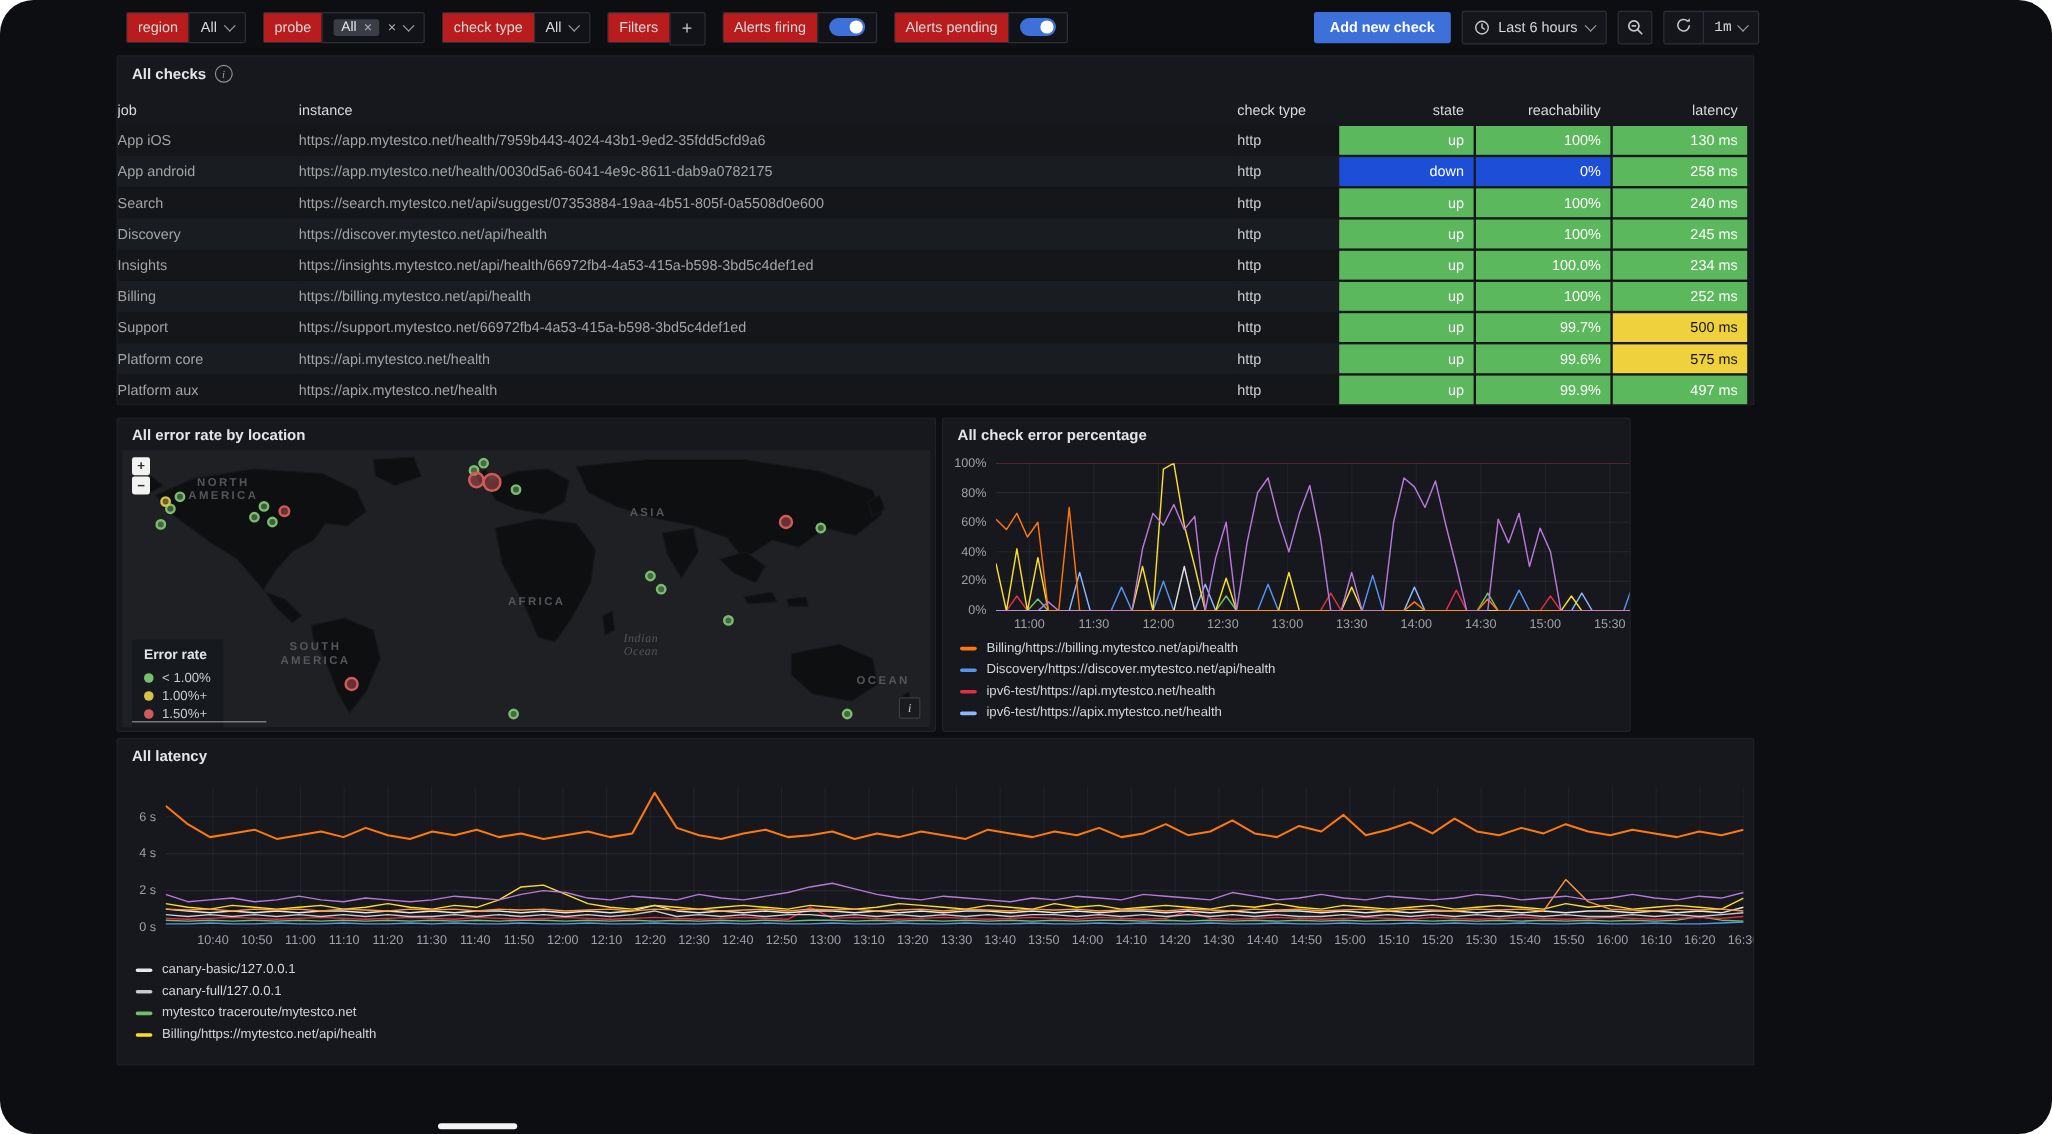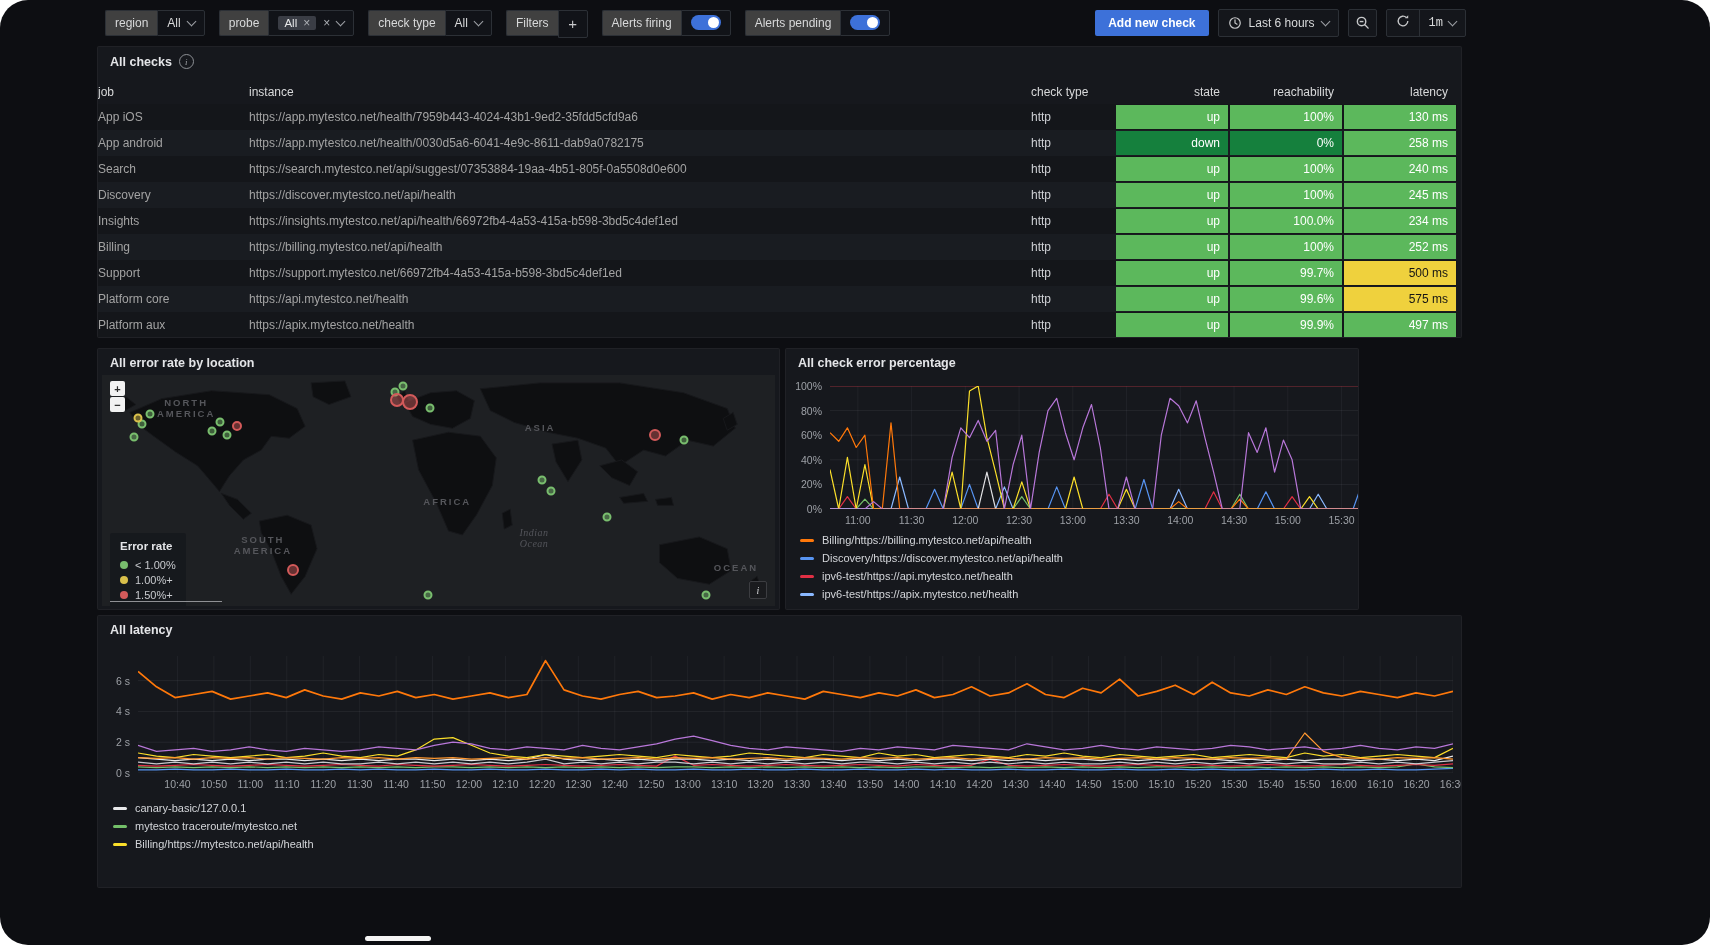--- a/index.html
+++ b/index.html
@@ -4,21 +4,21 @@
 <style>
   html,body{margin:0;padding:0;background:#ffffff;font-family:"Liberation Sans",sans-serif;}
   .screen{position:relative;width:1710px;height:945px;background:#0D0E12;border-radius:28px;overflow:hidden;}
   .content{position:absolute;left:97px;top:0;width:1369px;height:945px;}
 
   
   .toolbar{position:absolute;left:8px;right:0;top:9px;height:27px;display:flex;align-items:center;}
   .tb-left{display:flex;align-items:center;gap:14px;}
   .tb-right{margin-left:auto;display:flex;align-items:center;gap:9px;}
   .ifield{display:flex;height:26px;font-size:12px;color:#D8D9DA;}
-  .if-label{display:flex;align-items:center;padding:0 9px;background:#404040;border:1px solid #2C3036;border-right:none;border-radius:2px 0 0 2px;white-space:nowrap;}
+  .if-label{display:flex;align-items:center;padding:0 9px;background:#b91c1c;border:1px solid #2C3036;border-right:none;border-radius:2px 0 0 2px;white-space:nowrap;}
   .if-control{display:flex;align-items:center;gap:7px;padding:0 9px;background:#111318;border:1px solid #2C3036;border-radius:0 2px 2px 0;white-space:nowrap;}
   .chev{display:inline-block;width:6px;height:6px;border-right:1.4px solid #9DA0A5;border-bottom:1.4px solid #9DA0A5;transform:rotate(45deg);margin-top:-3px;}
   .chip{display:flex;align-items:center;gap:6px;background:#3A3D45;border-radius:2px;padding:1px 6px;font-size:11.5px;color:#E6E7E8;}
   .xicon{color:#ADB0B5;font-size:12px;line-height:1;cursor:pointer;}
   .plus-btn{display:flex;align-items:center;justify-content:center;width:28px;height:26px;background:#111318;border:1px solid #2C3036;border-radius:0 2px 2px 0;color:#C7C8CA;font-size:15px;cursor:pointer;}
   .switch{position:relative;width:30px;height:15px;border-radius:8px;background:#3D71D9;cursor:pointer;}
   .switch::after{content:"";position:absolute;right:2px;top:2px;width:11px;height:11px;border-radius:50%;background:#fff;}
   .primary-btn{display:flex;align-items:center;height:26px;padding:0 13px;background:#3D71D9;color:#fff;font-size:12px;font-weight:600;border-radius:2px;cursor:pointer;white-space:nowrap;}
   .tool-btn{display:flex;align-items:center;gap:7px;height:26px;padding:0 9px;background:#14161B;border:1px solid #2C3036;border-radius:2px;color:#D8D9DA;font-size:12px;cursor:pointer;white-space:nowrap;}
   .tool-btn svg{display:block;}
@@ -42,21 +42,21 @@
   table.checks th{height:25px;font-weight:500;color:#D8D9DA;text-align:left;padding:0;}
   table.checks th.num{text-align:right;padding-right:9px;}
   table.checks td{height:26px;padding:0;overflow:hidden;white-space:nowrap;}
   table.checks tbody tr:nth-child(odd){background:#14161A;}
   table.checks tbody tr:nth-child(even){background:#191C21;}
   .pad-l{padding-left:15px;}
   a.link{color:#a3a3a3;text-decoration:none;cursor:pointer;}
   .type-txt{color:#CFD1D5;}
   .cell{height:24px;margin:1px 1px;display:flex;align-items:center;justify-content:flex-end;padding:0 8px;font-size:12px;color:#fff;box-sizing:border-box;}
   .cell.green{background:#5CB85C;}
-  .cell.red{background:#15803d;}
+  .cell.red{background:#1d4ed8;}
   .cell.yellow{background:#EFD13D;color:#141414;}
 
   
   .map-area{position:absolute;left:4px;right:4px;top:26px;bottom:3px;background:#1E2023;overflow:hidden;}
   .map-svg{position:absolute;inset:0;width:100%;height:100%;}
   .map-dots{position:absolute;inset:0;}
   .map-dot{position:absolute;border-radius:50%;transform:translate(-50%,-50%);box-sizing:border-box;cursor:pointer;}
   .map-labels{position:absolute;inset:0;pointer-events:none;}
   .map-label{position:absolute;color:#55565B;font-size:9.5px;font-weight:600;letter-spacing:2px;white-space:pre-line;text-align:center;transform:translateX(-50%);}
   .map-label.italic{font-family:"Liberation Serif",serif;font-style:italic;font-weight:400;letter-spacing:0.5px;color:#53545A;font-size:10px;}
@@ -552,20 +552,24 @@
             <polyline points="0.0,101.6 18.5,102.4 37.0,101.6 55.6,103.1 74.1,101.6 92.6,102.4 111.1,101.6 129.6,103.1 148.2,101.6 166.7,102.4 185.2,103.1 203.7,101.6 222.3,102.4 240.8,101.6 259.3,103.1 277.8,101.6 296.3,102.4 314.9,101.6 333.4,103.1 351.9,102.4 370.4,101.6 388.9,103.1 407.5,101.6 426.0,102.4 444.5,101.6 463.0,103.1 481.5,102.4 500.1,101.6 518.6,103.1 537.1,101.6 555.6,102.4 574.2,101.6 592.7,103.1 611.2,102.4 629.7,101.6 648.2,103.1 666.8,101.6 685.3,102.4 703.8,103.1 722.3,101.6 740.8,102.4 759.4,101.6 777.9,103.1 796.4,102.4 814.9,101.6 833.5,103.1 852.0,101.6 870.5,102.4 889.0,103.1 907.5,101.6 926.1,102.4 944.6,101.6 963.1,103.1 981.6,102.4 1000.1,101.6 1018.7,103.1 1037.2,101.6 1055.7,102.4 1074.2,103.1 1092.7,101.6 1111.3,102.4 1129.8,101.6 1148.3,103.1 1166.8,77.0 1185.4,95.4 1203.9,101.6 1222.4,102.4 1240.9,103.1 1259.4,101.6 1278.0,102.4 1296.5,101.6 1315.0,103.1" fill="none" stroke="#FF9830" stroke-width="1.2" stroke-linejoin="round"></polyline>
             <polyline points="0.0,89.3 18.5,95.4 37.0,93.9 55.6,92.4 74.1,95.4 92.6,93.9 111.1,90.8 129.6,93.9 148.2,95.4 166.7,92.4 185.2,93.9 203.7,95.4 222.3,93.9 240.8,90.8 259.3,92.4 277.8,93.9 296.3,89.3 314.9,86.2 333.4,87.8 351.9,92.4 370.4,93.9 388.9,90.8 407.5,92.4 426.0,93.9 444.5,89.3 463.0,92.4 481.5,93.9 500.1,90.8 518.6,87.8 537.1,83.1 555.6,80.1 574.2,84.7 592.7,89.3 611.2,92.4 629.7,93.9 648.2,90.8 666.8,92.4 685.3,93.9 703.8,95.4 722.3,92.4 740.8,93.9 759.4,90.8 777.9,92.4 796.4,93.9 814.9,89.3 833.5,90.8 852.0,92.4 870.5,93.9 889.0,87.8 907.5,90.8 926.1,93.9 944.6,92.4 963.1,89.3 981.6,92.4 1000.1,93.9 1018.7,90.8 1037.2,92.4 1055.7,93.9 1074.2,92.4 1092.7,89.3 1111.3,90.8 1129.8,93.9 1148.3,92.4 1166.8,90.8 1185.4,93.9 1203.9,92.4 1222.4,89.3 1240.9,92.4 1259.4,93.9 1278.0,90.8 1296.5,92.4 1315.0,87.8" fill="none" stroke="#B877D9" stroke-width="1.2" stroke-linejoin="round"></polyline>
             <polyline points="0.0,15.4 18.5,30.8 37.0,41.6 55.6,38.5 74.1,35.4 92.6,43.1 111.1,40.0 129.6,36.9 148.2,41.6 166.7,33.9 185.2,40.0 203.7,43.1 222.3,36.9 240.8,40.0 259.3,35.4 277.8,41.6 296.3,38.5 314.9,43.1 333.4,40.0 351.9,36.9 370.4,41.6 388.9,38.5 407.5,4.6 426.0,33.9 444.5,40.0 463.0,43.1 481.5,38.5 500.1,35.4 518.6,41.6 537.1,40.0 555.6,36.9 574.2,43.1 592.7,38.5 611.2,41.6 629.7,36.9 648.2,40.0 666.8,43.1 685.3,35.4 703.8,38.5 722.3,41.6 740.8,36.9 759.4,40.0 777.9,33.9 796.4,41.6 814.9,38.5 833.5,30.8 852.0,40.0 870.5,36.9 889.0,27.7 907.5,38.5 926.1,41.6 944.6,32.3 963.1,36.9 981.6,23.1 1000.1,40.0 1018.7,35.4 1037.2,29.2 1055.7,38.5 1074.2,26.2 1092.7,36.9 1111.3,40.0 1129.8,33.9 1148.3,38.5 1166.8,30.8 1185.4,36.9 1203.9,40.0 1222.4,35.4 1240.9,38.5 1259.4,41.6 1278.0,36.9 1296.5,40.0 1315.0,35.4" fill="none" stroke="#FF780A" stroke-width="1.7" stroke-linejoin="round"></polyline>
           </svg></div>
       <div class="legend">
           <div class="legend-item">
             <span class="legend-dash" style="background: rgb(232, 232, 234);"></span>
             <span class="legend-label">canary-basic/127.0.0.1</span>
           </div>
           <div class="legend-item">
+            <span class="legend-dash" style="background: rgb(201, 201, 206);"></span>
+            <span class="legend-label">canary-full/127.0.0.1</span>
+          </div>
+          <div class="legend-item">
             <span class="legend-dash" style="background: rgb(115, 191, 105);"></span>
             <span class="legend-label">mytestco traceroute/mytestco.net</span>
           </div>
           <div class="legend-item">
             <span class="legend-dash" style="background: rgb(250, 222, 42);"></span>
             <span class="legend-label">Billing/https://mytestco.net/api/health</span>
           </div>
         </div>
     <div class="xtick" style="left: 79.45px; top: 162px;">10:40</div>
         <div class="xtick" style="left: 115.894px; top: 162px;">10:50</div>

